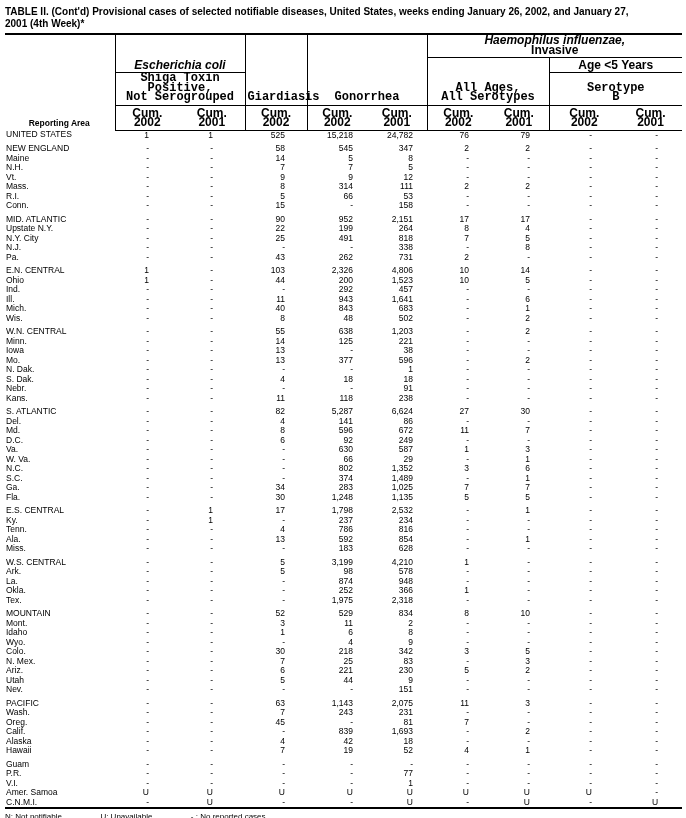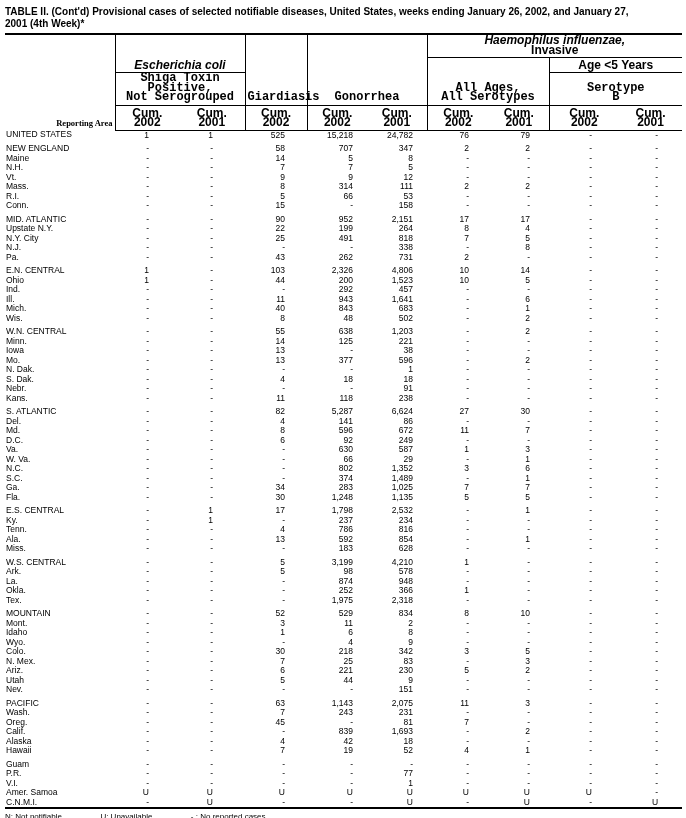--- a/index.html
+++ b/index.html
@@ -6,21 +6,21 @@
   body { font-family: "Liberation Sans", sans-serif; }
   .page { width: 686px; height: 818px; box-sizing: border-box; padding: 6px 4px 5px 5px; overflow: hidden; }
 
   .title { font-size: 10px; font-weight: bold; line-height: 12px; width: 640px; margin-bottom: 3px; }
 
   table { border-collapse: collapse; table-layout: fixed; width: 677px;
           border-top: 2px solid #000; border-bottom: 2px solid #000; }
 
   th { font-weight: bold; font-size: 12px; line-height: 9.5px; vertical-align: bottom;
        text-align: center; padding: 1px 2px 2px 2px; }
-  th.area { text-align: right; padding-left: 1px; font-size: 8.5px; font-family: Liberation Serif, serif; }
+  th.area { text-align: center; padding-left: 1px; font-size: 8.5px; }
   .vl { border-right: 1px solid #000; margin-left: 38px; }
   .bl { border-bottom: 1px solid #000; }
   .pre { white-space: pre-line; }
   .it { font-style: italic; }
   tr.hr1 th { height: 19px; }
   tr.hr2 th { height: 11px; }
   tr.hr3 th { height: 20px; font-family: Liberation Mono, monospace; }
   tr.hr4 th { height: 21px; border-bottom: 1px solid #000; }
 
   td { font-size: 8.5px; line-height: 9.5px; padding: 0; text-align: right;
@@ -124,21 +124,21 @@
           <td>-</td>
         </tr>
         <tr class="gap">
           <td colspan="10"></td>
         </tr>
         <tr>
           <td class="area">NEW ENGLAND</td>
           <td>-</td>
           <td>-</td>
           <td>58</td>
-          <td>707</td>
+          <td>545</td>
           <td>347</td>
           <td>2</td>
           <td>2</td>
           <td>-</td>
           <td>-</td>
         </tr>
         <tr>
           <td class="area">Maine</td>
           <td>-</td>
           <td>-</td>

